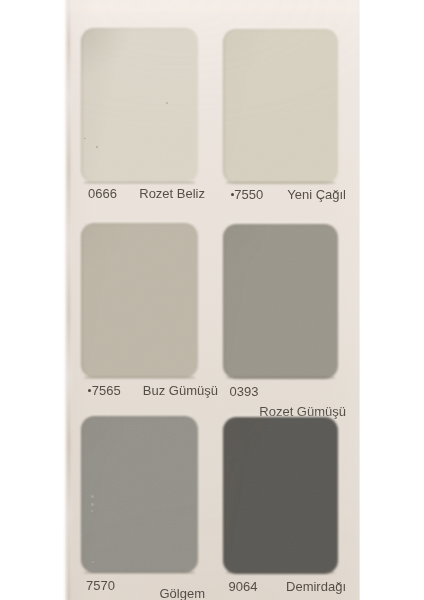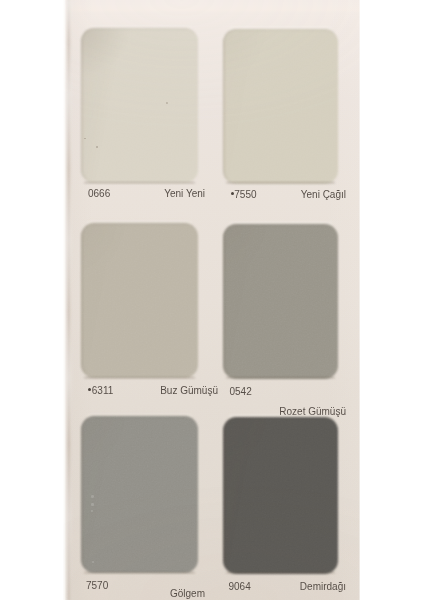--- a/index.html
+++ b/index.html
@@ -61,21 +61,21 @@
       radial-gradient(58% 42% at 0% 0%,rgba(88,76,60,.115),rgba(88,76,60,0) 74%),
       linear-gradient(100deg,rgba(88,76,60,.055),rgba(88,76,60,0) 30%);}
   
   .swatch .sh{position:absolute;left:3px;right:3px;bottom:-0.6px;height:2.1px;border-radius:0 0 6px 6px;
     background:linear-gradient(180deg,rgba(98,86,70,.50),rgba(98,86,70,.18) 62%,rgba(98,86,70,0));
     filter:blur(.55px);}
   
   .swatch .hl{position:absolute;left:6px;right:6px;top:-2.2px;height:2.2px;
     background:linear-gradient(180deg,rgba(255,255,255,0),rgba(255,252,246,.40));filter:blur(.9px);}
 
-  .lbl{position:absolute;font-size:10px;line-height:9px;color:#534b45;white-space:nowrap;filter:blur(.28px);}
+  .lbl{position:absolute;font-size:13px;line-height:9px;color:#534b45;white-space:nowrap;filter:blur(.28px);}
   .lbl.code{text-align:left;}
   .lbl.name{text-align:right;}
   .bullet{display:inline-block;width:3px;height:3px;border-radius:50%;
     background:#4a423c;vertical-align:2.6px;margin-right:.8px;}
 
   
   .speck{position:absolute;border-radius:50%;filter:blur(.6px);}
   .speck.dark{background:rgba(98,86,70,.30);}
   .speck.light{background:rgba(255,255,255,.16);}
   
@@ -98,47 +98,47 @@
     <div class="fold2"></div>
     <div class="fold3"></div>
     <div class="swatch" style="left: 18px; top: 28px; width: 117px; height: 155px;">
         <div class="hl"></div>
         <div class="face" style="background:#dad4c6">
           <div class="corner" style="opacity:1"></div>
         </div>
         <div class="sh"></div>
       </div>
       <div class="lbl code" style="left: 25px; top: 189px;"><span>0666</span></div>
-      <div class="lbl name" style="right: 155px; top: 189px;">Yeni Yeni</div>
+      <div class="lbl name" style="right: 155px; top: 189px;">Rozet Beliz</div>
       <div class="swatch" style="left: 160px; top: 28.6px; width: 115px; height: 155px;">
         <div class="hl"></div>
         <div class="face" style="background:#d5cfbe">
           <div class="corner" style="opacity:0.28"></div>
         </div>
         <div class="sh"></div>
       </div>
       <div class="lbl code" style="left: 167.5px; top: 189.6px;"><span class="bullet"></span><span>7550</span></div>
       <div class="lbl name" style="right: 14px; top: 189.6px;">Yeni Çağıl</div>
       <div class="swatch" style="left: 18px; top: 223px; width: 117px; height: 155px;">
         <div class="hl"></div>
         <div class="face" style="background:#bdb6a7">
           <div class="corner" style="opacity:0.28"></div>
         </div>
         <div class="sh"></div>
       </div>
-      <div class="lbl code" style="left: 25px; top: 386px;"><span class="bullet"></span><span>6311</span></div>
+      <div class="lbl code" style="left: 25px; top: 386px;"><span class="bullet"></span><span>7565</span></div>
       <div class="lbl name" style="right: 142px; top: 386px;">Buz Gümüşü</div>
       <div class="swatch" style="left: 160px; top: 223.6px; width: 115px; height: 155px;">
         <div class="hl"></div>
         <div class="face" style="background:#99958a">
           <div class="corner" style="opacity:0.28"></div>
         </div>
         <div class="sh"></div>
       </div>
-      <div class="lbl code" style="left: 166.5px; top: 386.6px;"><span>0542</span></div>
+      <div class="lbl code" style="left: 166.5px; top: 386.6px;"><span>0393</span></div>
       <div class="lbl name" style="right: 14px; top: 386.6px; margin-top: 20px;">Rozet Gümüşü</div>
       <div class="swatch" style="left: 18px; top: 416px; width: 117px; height: 157px;">
         <div class="hl"></div>
         <div class="face" style="background:#929089">
           <div class="corner" style="opacity:0.28"></div>
         </div>
         <div class="sh"></div>
       </div>
       <div class="lbl code" style="left: 23px; top: 581px;"><span>7570</span></div>
       <div class="lbl name" style="right: 155px; top: 581px; margin-top: 8px;">Gölgem</div>

